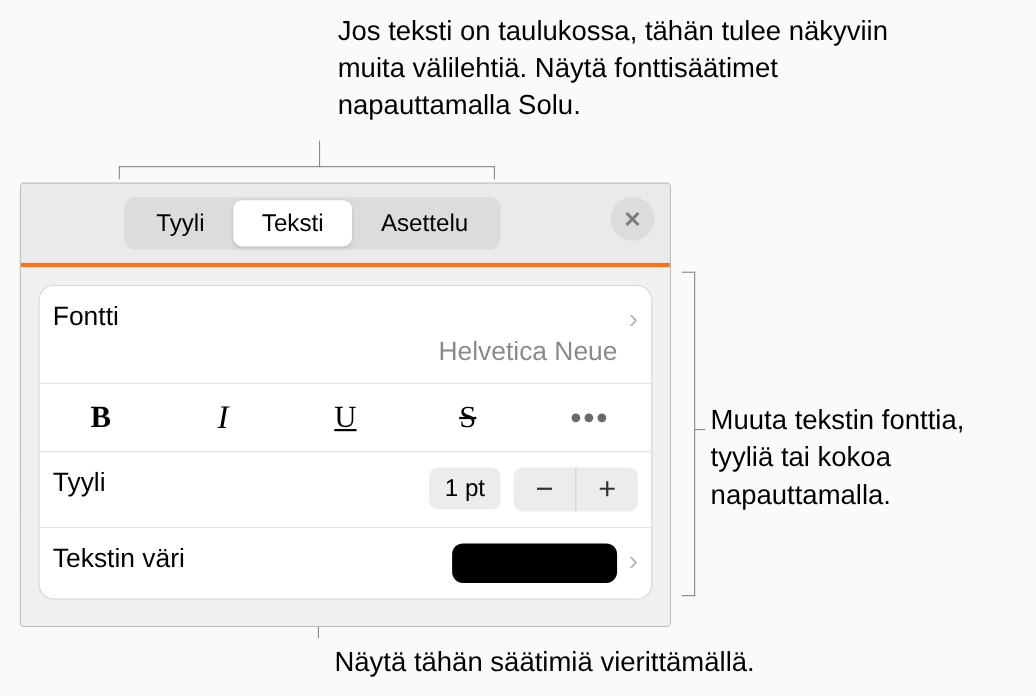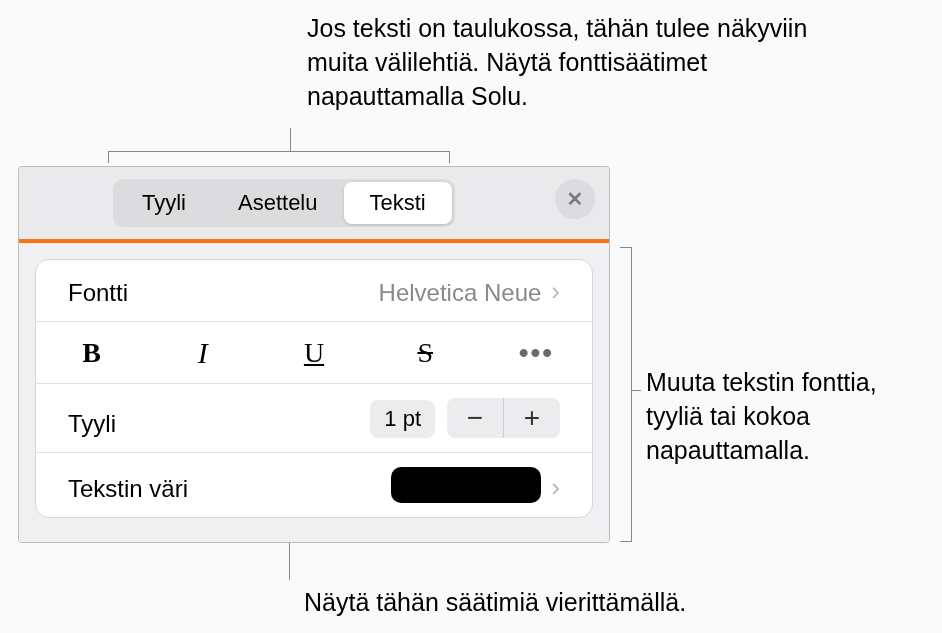--- a/index.html
+++ b/index.html
@@ -160,36 +160,37 @@
       background: #f0f0f2;
     }
     .card {
       background: #fff;
       border: 1px solid #d6d6d8;
       border-radius: 14px;
       overflow: hidden;
     }
     .row {
       display: flex;
-      align-items: flex-end;
-      padding: 14px 32px;
+      align-items: flex-start;
+      padding: 14px 12px;
       border-bottom: 1px solid #e2e2e4;
       min-height: 62px;
     }
     .row:last-child {
       border-bottom: none;
     }
     .row-label {
       font-size: 24px;
       color: #000;
     }
     .row-value {
       margin-left: auto;
       font-size: 24px;
       color: #8a8a8e;
+      margin-top: 32px;
     }
     .chev {
       margin-left: 10px;
       color: #b8b8bc;
       font-size: 26px;
     }
     .style-row {
       display: flex;
       align-items: center;
       padding: 0;
@@ -264,22 +265,22 @@
 <div class="callout-line line-right-v"></div>
 <div class="callout-line line-right-t1"></div>
 <div class="callout-line line-right-t2"></div>
 <div class="callout-line line-right-conn"></div>
 <div class="callout-line line-bottom"></div>
 
 <div class="panel">
   <div class="tabbar">
     <div class="segmented">
       <div class="seg-btn">Tyyli</div>
+      <div class="seg-btn active">Teksti</div>
       <div class="seg-btn">Asettelu</div>
-      <div class="seg-btn active">Teksti</div>
     </div>
     <div class="close-area">
       <div class="close-btn">
         <span>✕</span>
       </div>
     </div>
   </div>
 
   <div class="content">
     <div class="card">

